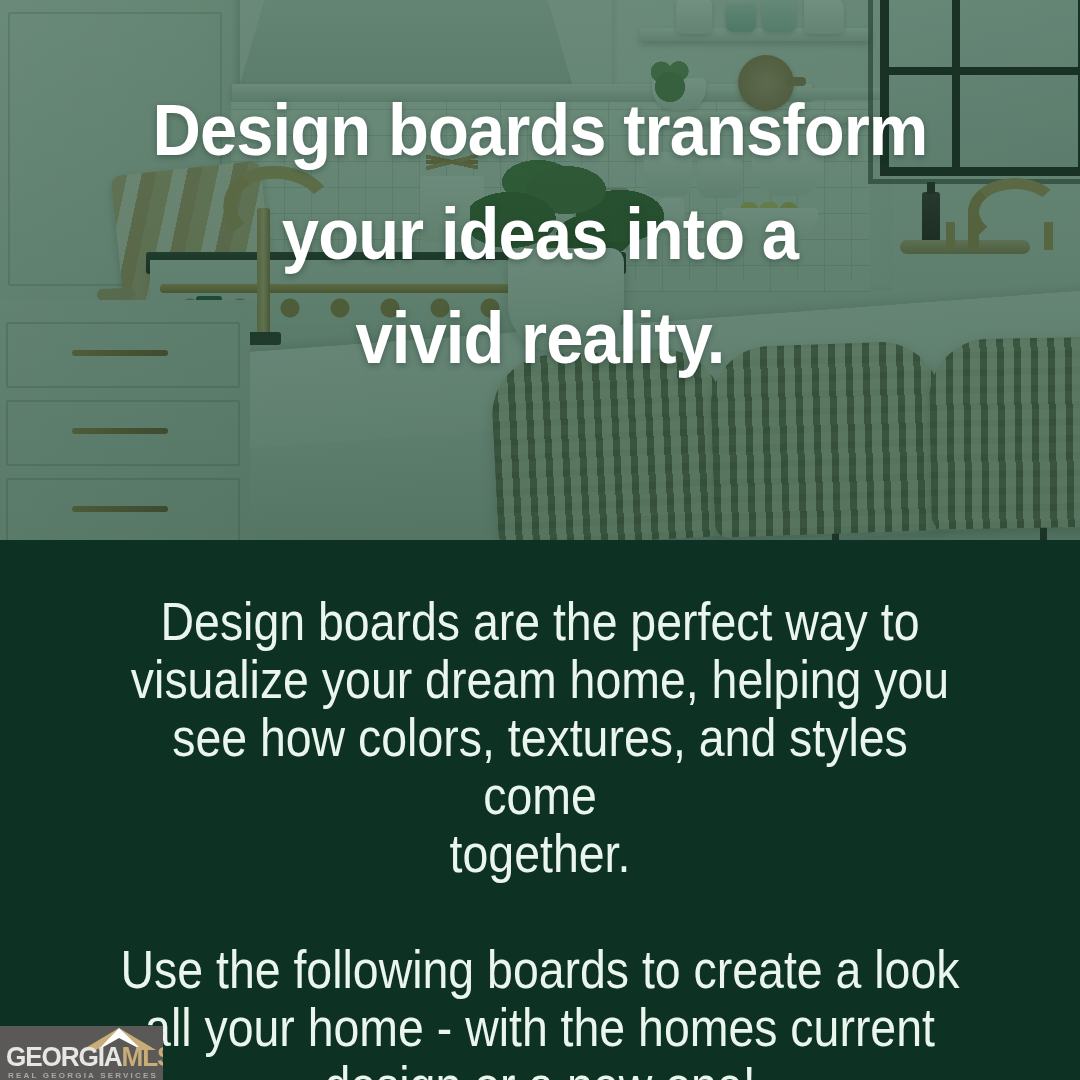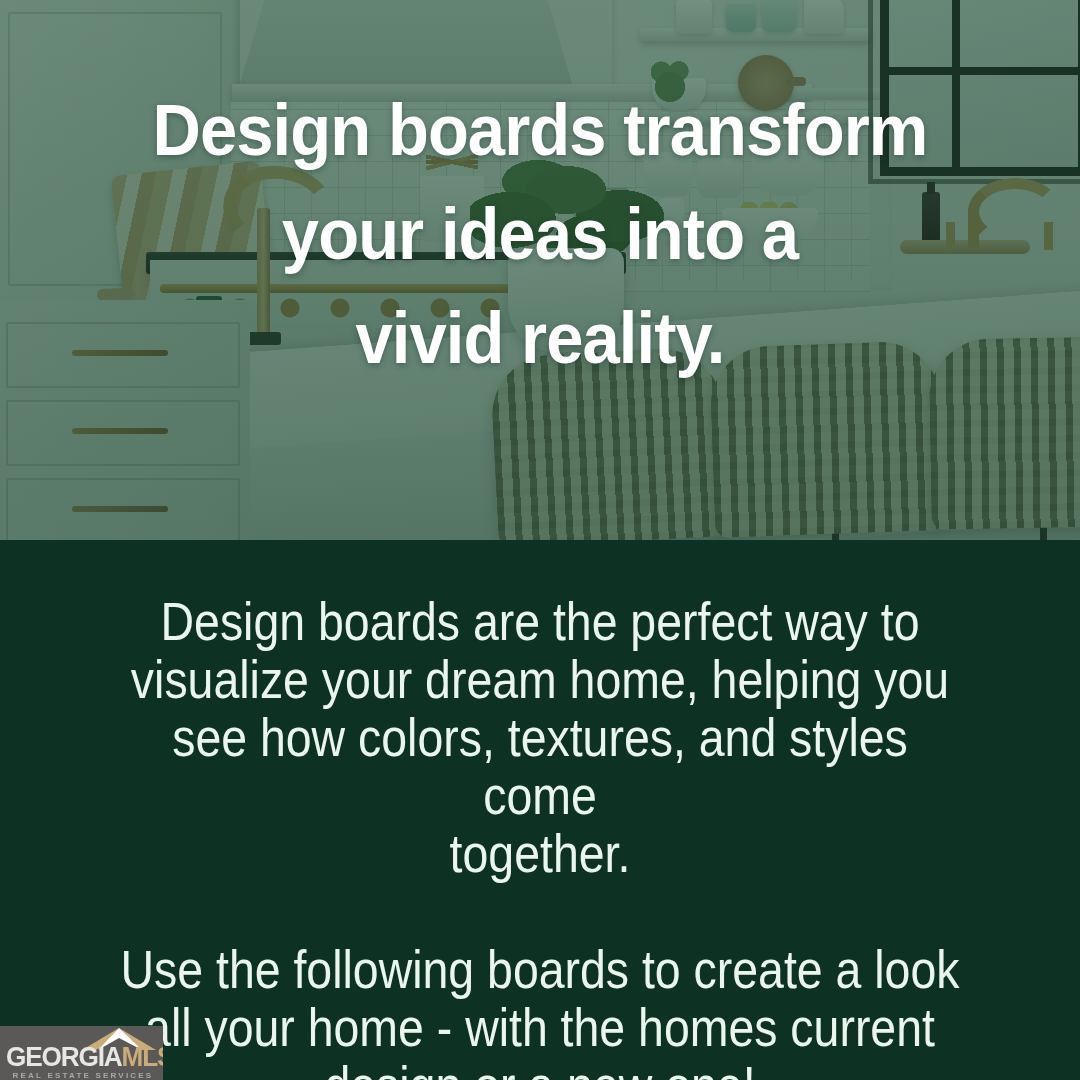--- a/index.html
+++ b/index.html
@@ -338,16 +338,16 @@
   <div class="logo">
     <div class="logo-roof">
       <svg width="74" height="24" viewBox="0 0 74 24">
         <path d="M37 0 L74 22 L60 22 L37 8 L14 22 L0 22 Z" fill="#c9ad79"></path>
         <path d="M37 0 L60 22 L37 10 L16 22 Z" fill="#ffffff"></path>
       </svg>
     </div>
     <div class="logo-word">
       <span class="g">GEORGIA</span><span class="m">MLS</span>
     </div>
-    <div class="logo-sub">REAL ESTATE SERVICES</div>
+    <div class="logo-sub">REAL GEORGIA SERVICES</div>
   </div>
 
 </div>
 
 </body></html>

